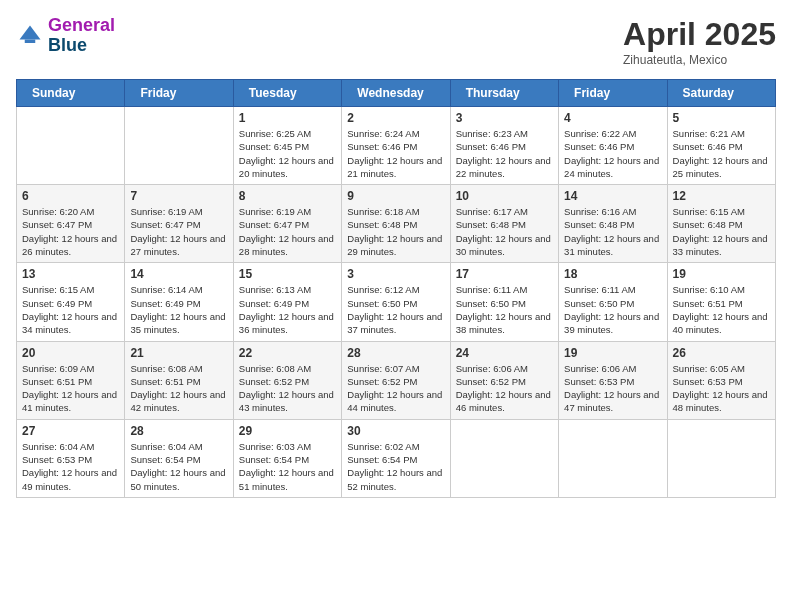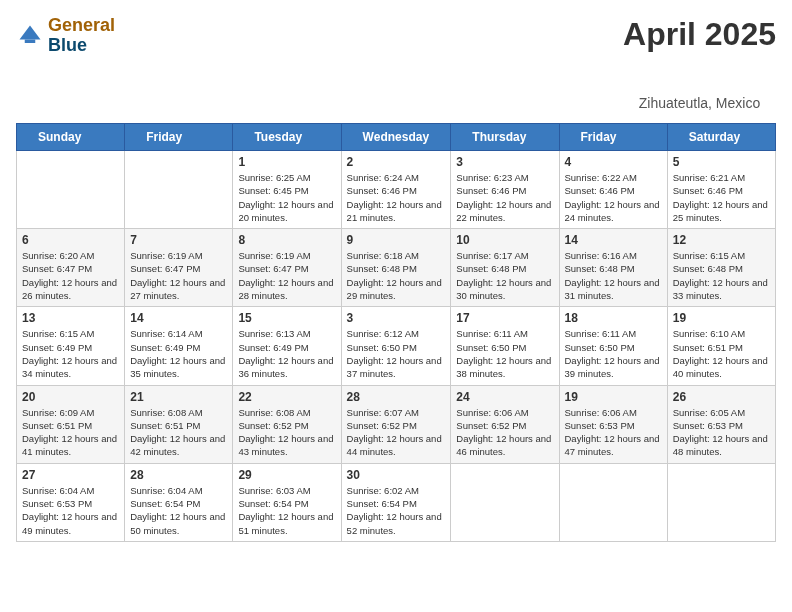--- a/index.html
+++ b/index.html
@@ -19,50 +19,49 @@
     .logo {
       display: flex;
       align-items: center;
       gap: 4px;
     }
     .logo-text {
       font-size: 18px;
       font-weight: bold;
       line-height: 1.1;
     }
-    .logo-general { color: #a16207; }
+    .logo-general { color: #a21caf; }
     .logo-blue { color: #0c4a6e; }
     .logo-icon {
       width: 28px;
       height: 28px;
     }
     .title-block {
-      text-align: center;
+      text-align: left;
     }
     .month-title {
       font-size: 32px;
       font-weight: bold;
       color: #333;
     }
     .location {
-      font-size: 14px;
+      font-size: 12px;
       color: #555;
-      margin-top: 42px;
     }
     .calendar {
       width: 100%;
       border-collapse: collapse;
       border: 1px solid #ccc;
     }
     .calendar th {
       background-color: #3a7abf;
       color: #fff;
       font-size: 12px;
       font-weight: bold;
-      padding: 6px 21px;
+      padding: 6px 15px;
       text-align: left;
       border: 1px solid #2a5a9f;
     }
     .calendar td {
       vertical-align: top;
       border: 1px solid #ccc;
       padding: 4px 5px;
       width: 108px;
       min-height: 80px;
       font-size: 9.5px;

